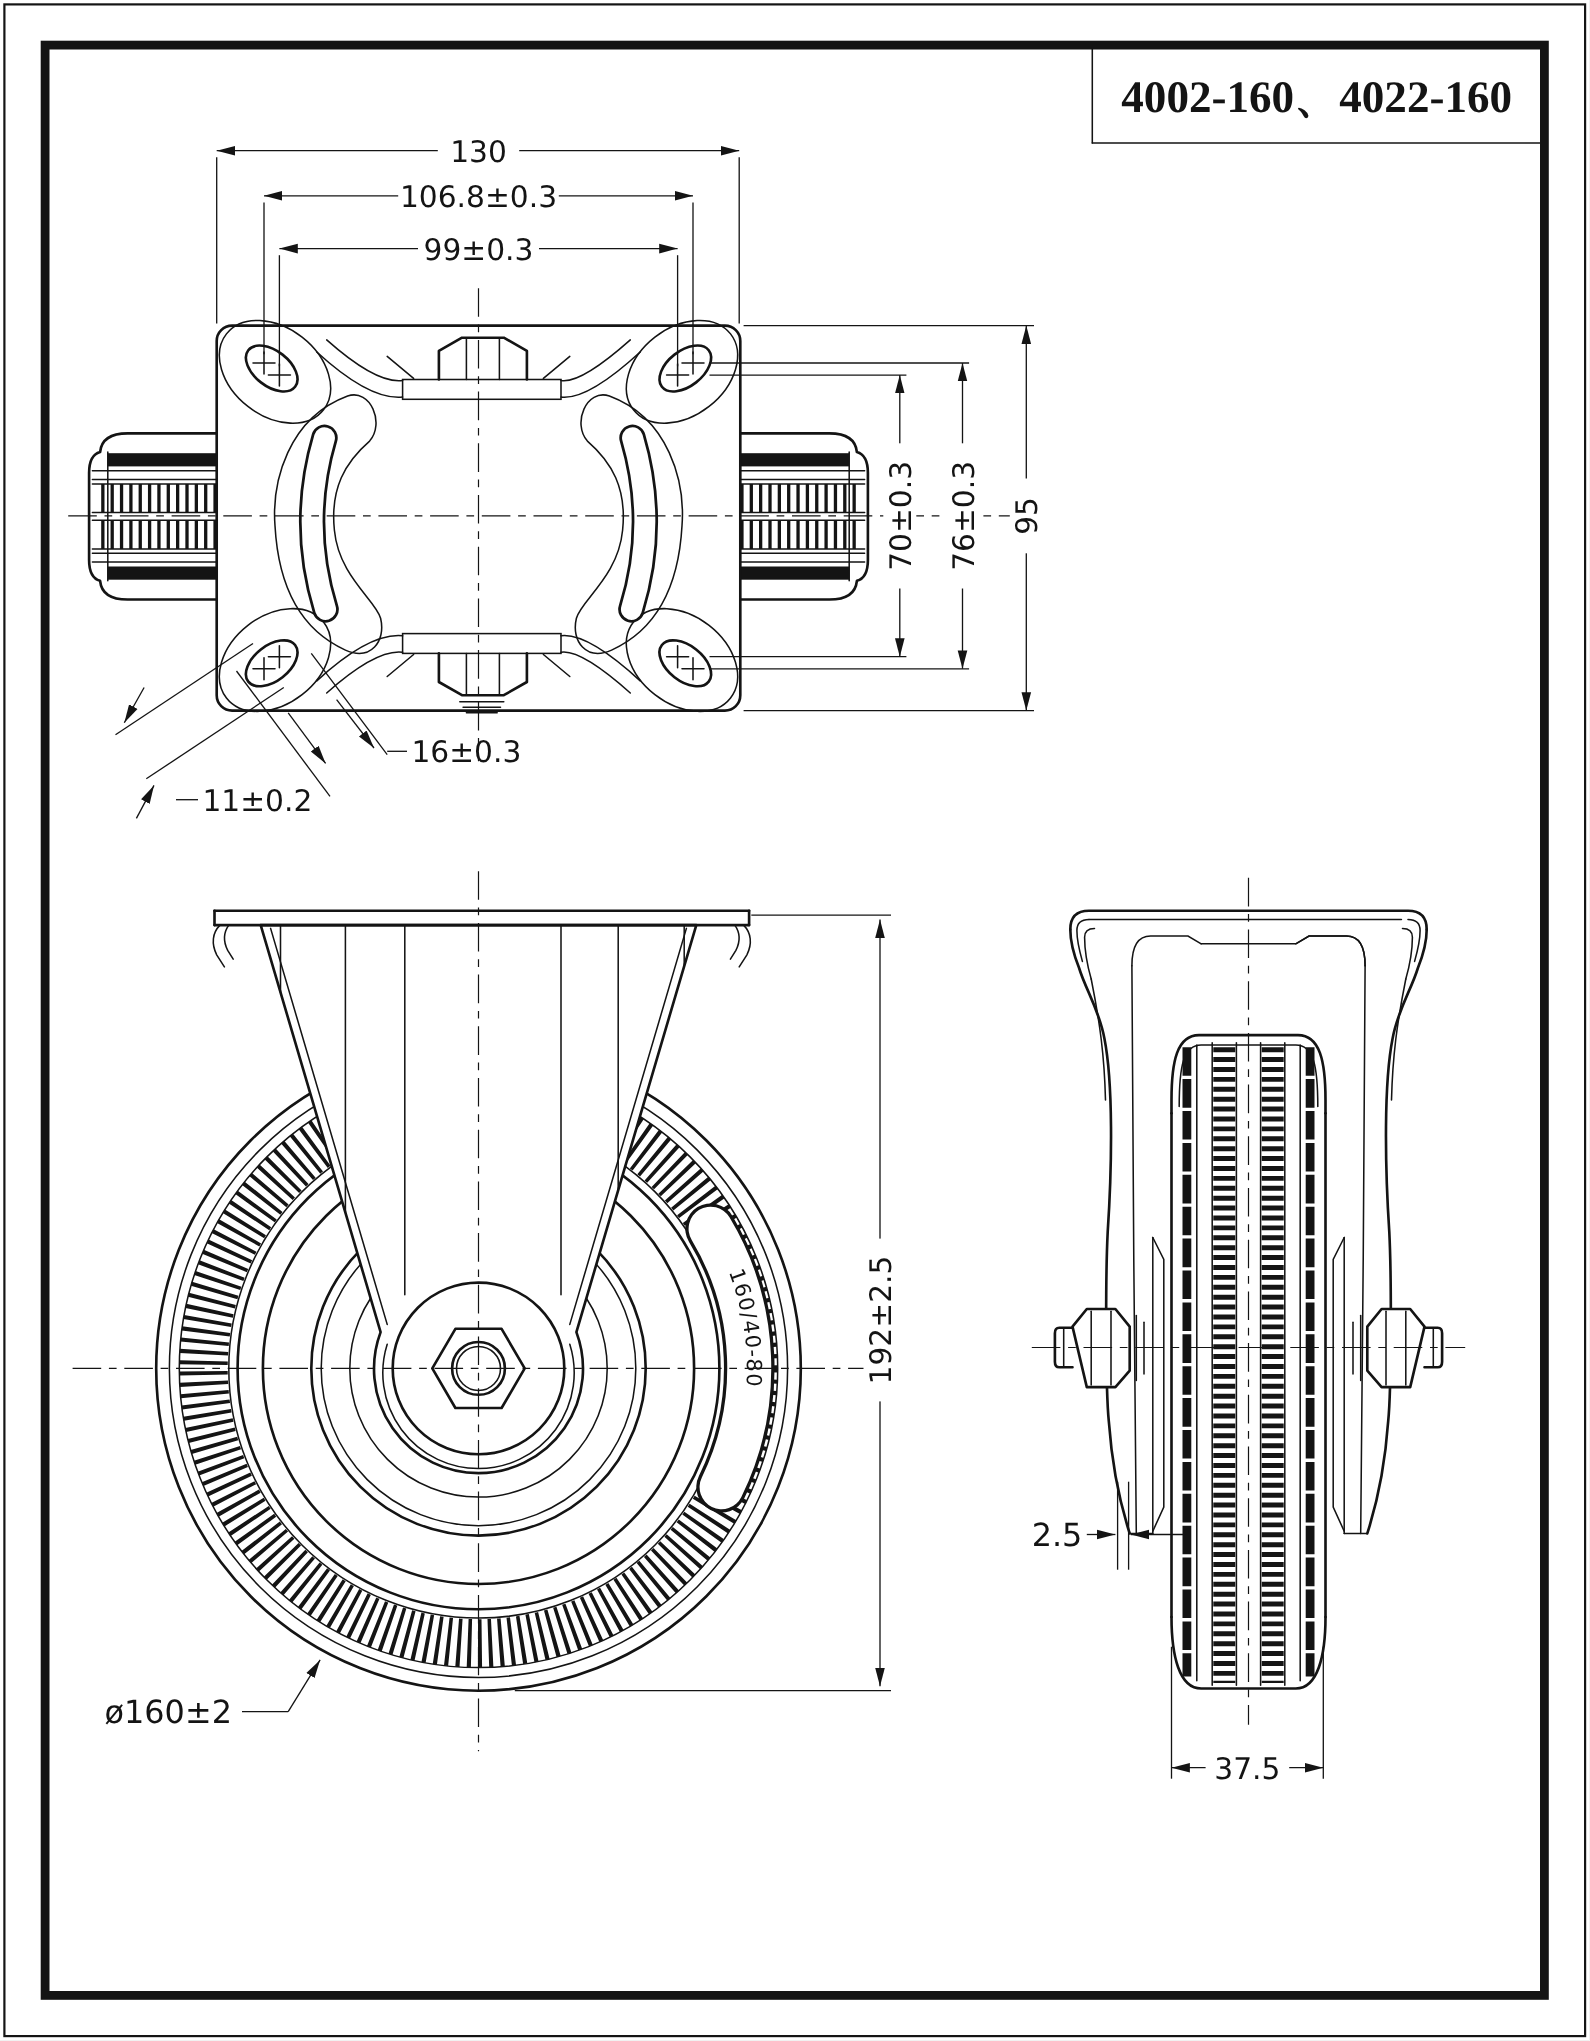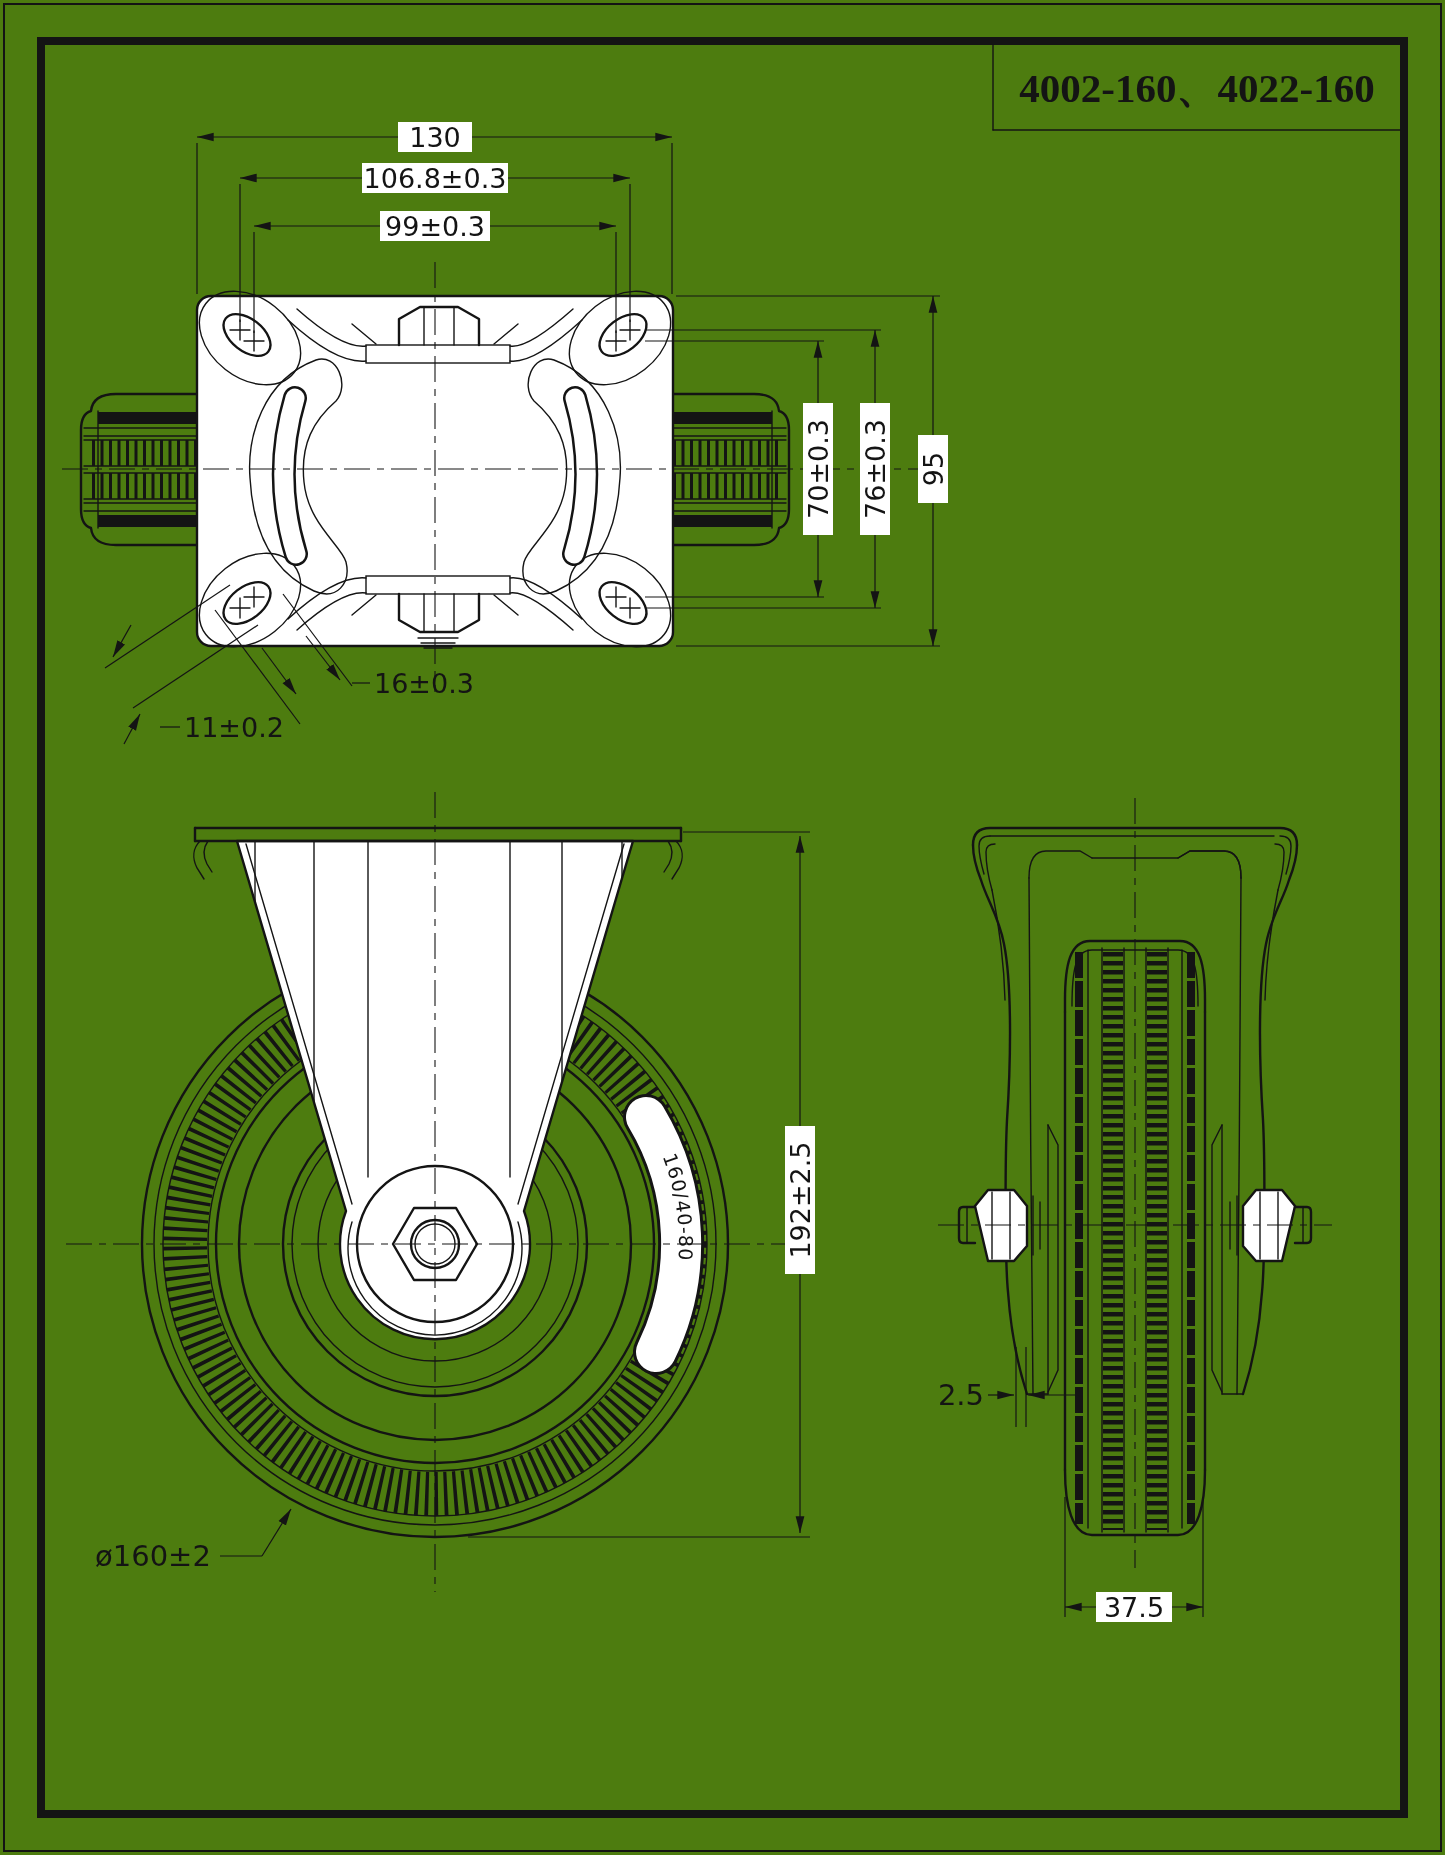--- a/index.html
+++ b/index.html
@@ -1,16 +1,16 @@
 <!DOCTYPE html>
 <html><head>
 <meta charset="utf-8">
 <style>
   html,body{margin:0;padding:0;background:#e8e8e8;}
-  .sheet{position:relative;width:1445px;height:1855px;background:#4d7c0f;margin:0 auto;}
+  .sheet{position:relative;width:1445px;height:1855px;background:#ffffff;margin:0 auto;}
   svg{display:block}
   
   .ol{stroke:#141414;stroke-width:2.4;fill:none;stroke-linecap:round;stroke-linejoin:round}
   .ow{stroke:#141414;stroke-width:2.4;fill:#ffffff;stroke-linejoin:round}
   .tn{stroke:#141414;stroke-width:1.4;fill:none;stroke-linecap:round}
   .dm{stroke:#141414;stroke-width:1.2;fill:none}
   .cl{stroke:#141414;stroke-width:1.1;fill:none;stroke-dasharray:26 7 7 7}
   .blk{fill:#141414;stroke:none}
   .comb{stroke:#141414;stroke-width:26;stroke-dasharray:3 5.5;fill:none}
   .ftick{stroke:#141414;stroke-width:20;stroke-dasharray:4.5 4.5;fill:none}

